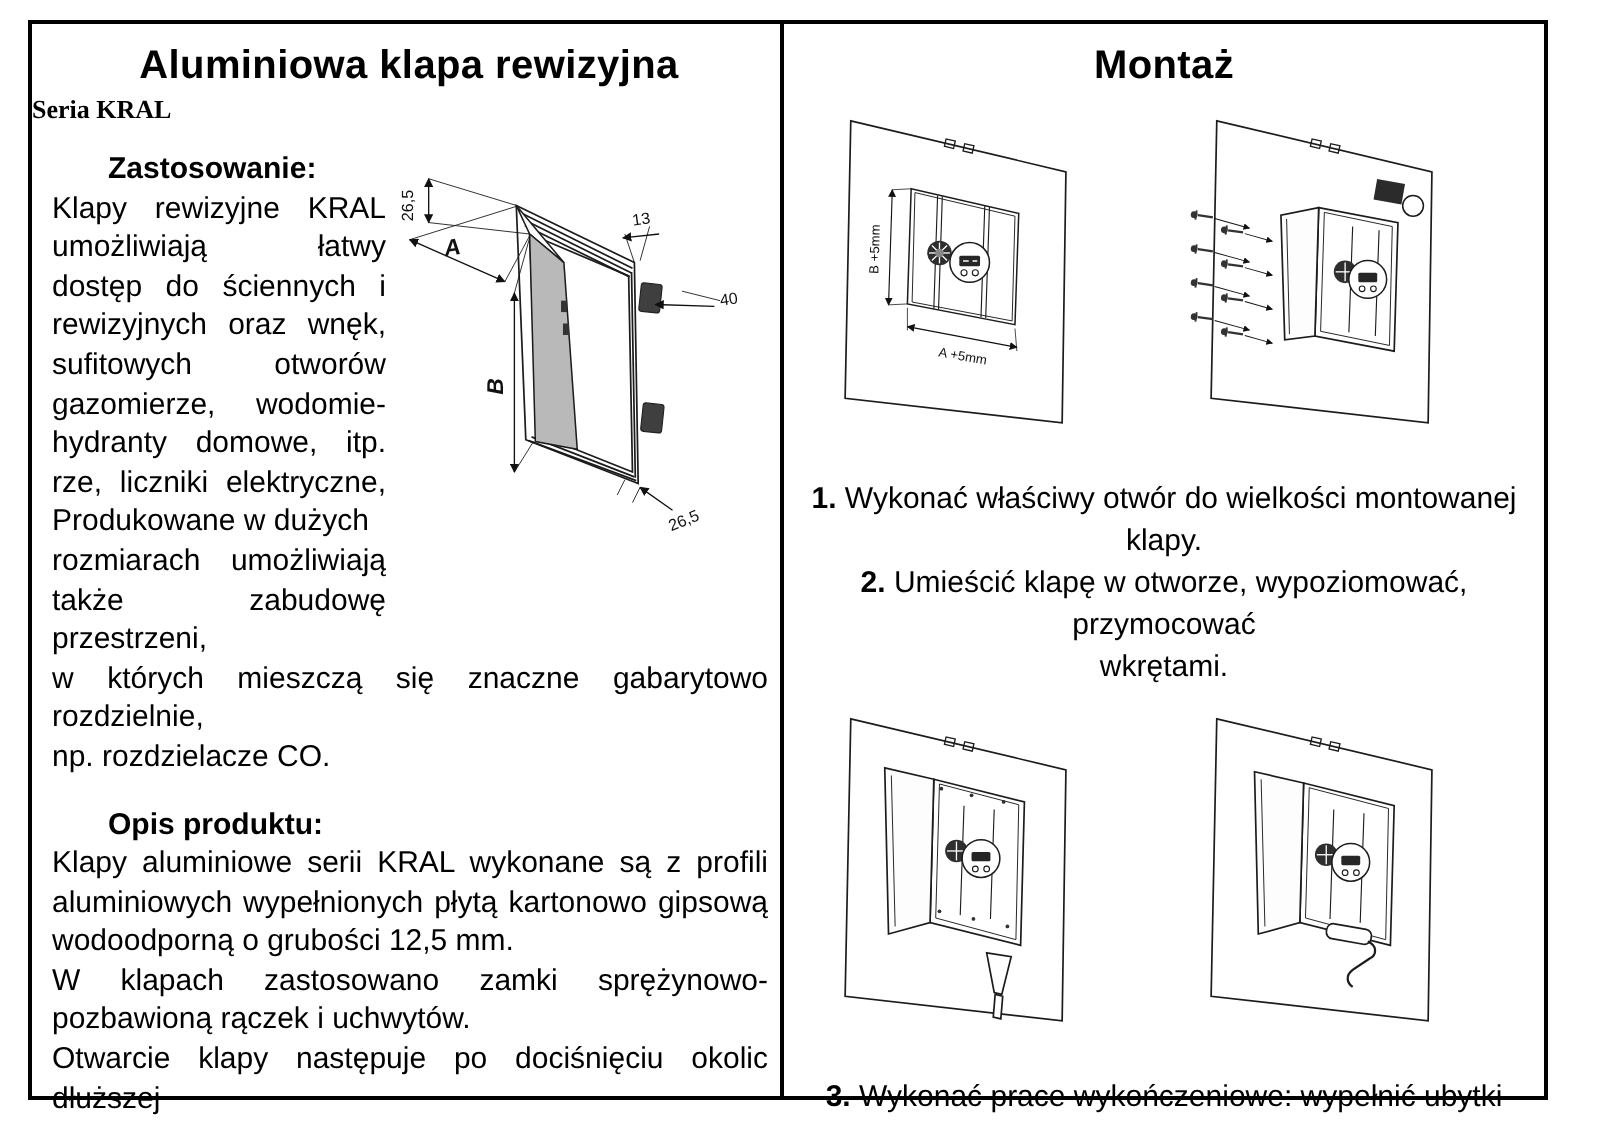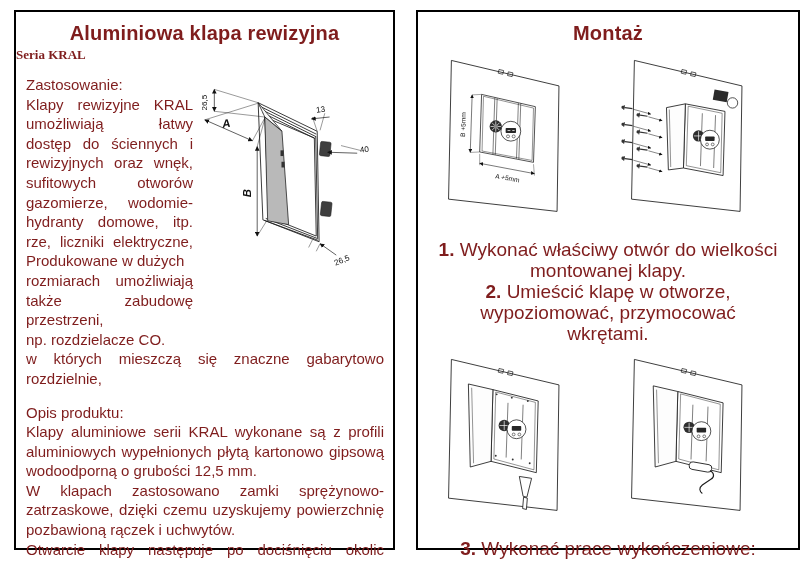--- a/index.html
+++ b/index.html
@@ -1,31 +1,31 @@
 <!DOCTYPE html>
 <html><head>
 <meta charset="utf-8">
 <style>
   html,body{margin:0;padding:0;background:#fff;}
   .page{position:relative;width:800px;height:561px;background:#fff;overflow:hidden;
-        font-family:"Liberation Sans","DejaVu Sans",sans-serif;color:#7f1d1d;}
+        font-family:"Liberation Sans","DejaVu Sans",sans-serif;color:#000000;}
   .panel{position:absolute;top:10px;border:2px solid #000;background:#fff;box-sizing:border-box;}
   .panel.left{left:14px;width:381px;height:540px;}
-  .panel.right{left:416px;width:384px;height:540px;}
+  .panel.right{left:390px;width:384px;height:540px;}
   .ptitle{font-size:20px;font-weight:bold;text-align:center;margin:10px 6px 0 6px;letter-spacing:.2px;}
   .psub{font-size:13px;text-align:left;margin-top:2px;font-family:Liberation Serif, serif;}
   .lcontent{padding:0 9px 0 10px;margin-top:12px;font-size:15px;line-height:19.6px;}
-  .shead{font-weight:normal;}
+  .shead{font-weight:bold;margin-left:28px;}
   .tline{white-space:normal;}
   .tline.just{text-align:justify;text-align-last:justify;}
   .gap1{height:14px;clear:none;}
   .drawing-float{float:right;width:186px;height:214px;margin:0 0 2px 5px;}
   .drawing-float svg{display:block;margin-top:2px;}
   .drawrow{display:flex;justify-content:center;gap:18px;margin-top:6px;}
-  .instr{text-align:center;font-size:19px;line-height:21px;margin-top:4px;padding:0 8px;}
+  .instr{text-align:center;font-size:15px;line-height:21px;margin-top:4px;padding:0 8px;}
   .instr b{font-weight:bold;}
   svg text{font-family:"Liberation Sans","DejaVu Sans",sans-serif;fill:#111;}
   .dimtxt{font-size:8.5px;}
   .dimbig{font-size:12px;font-weight:bold;font-style:italic;}
   .dimsm{font-size:7px;}
 </style>
 </head>
 <body>
 
 <div class="page">
@@ -102,33 +102,32 @@
           <div class="tline just">Klapy rewizyjne KRAL</div>
           <div class="tline just">umożliwiają łatwy</div>
           <div class="tline just">dostęp do ściennych i</div>
           <div class="tline just">rewizyjnych oraz wnęk,</div>
           <div class="tline just">sufitowych otworów</div>
           <div class="tline just">gazomierze, wodomie-</div>
           <div class="tline just">hydranty domowe, itp.</div>
           <div class="tline just">rze, liczniki elektryczne,</div>
           <div class="tline">Produkowane w dużych</div>
           <div class="tline just">rozmiarach umożliwiają także zabudowę przestrzeni,</div>
+          <div class="tline just">w których mieszczą się znaczne gabarytowo rozdzielnie,</div>
           <div class="tline">np. rozdzielacze CO.</div>
-          <div class="tline just">w których mieszczą się znaczne gabarytowo rozdzielnie,</div>
         </div>
 
       <div class="gap1"></div>
 
       <div class="shead">Opis produktu:</div>
       <div>
           <div class="tline just">Klapy aluminiowe serii KRAL wykonane są z profili</div>
           <div class="tline just">aluminiowych wypełnionych płytą kartonowo gipsową</div>
           <div class="tline">wodoodporną o grubości 12,5 mm.</div>
           <div class="tline just">W klapach zastosowano zamki sprężynowo-</div>
-          <div class="tline just">zatrzaskowe, dzięki czemu uzyskujemy powierzchnię</div>
           <div class="tline">pozbawioną rączek i uchwytów.</div>
           <div class="tline just">Otwarcie klapy następuje po dociśnięciu okolic dłuższej</div>
         </div>
     </div>
   </section>
 
   <section class="panel right">
     <h1 class="ptitle">Montaż</h1>
 
     <div class="drawrow">

